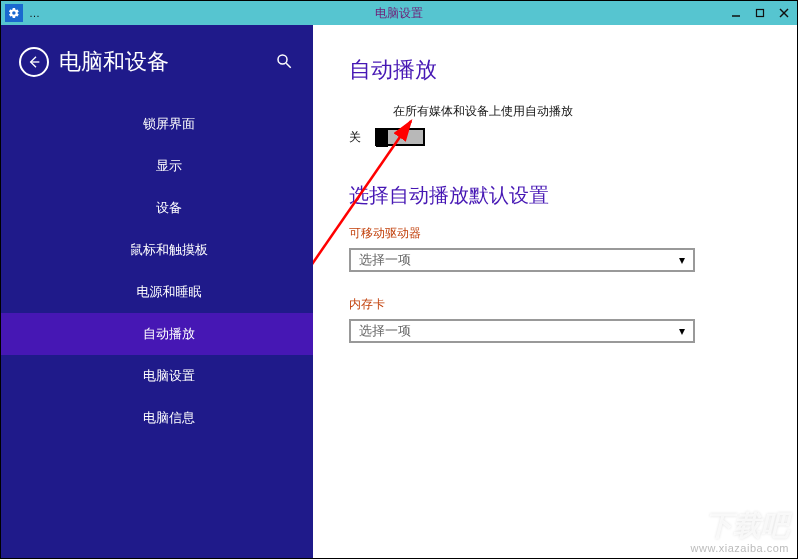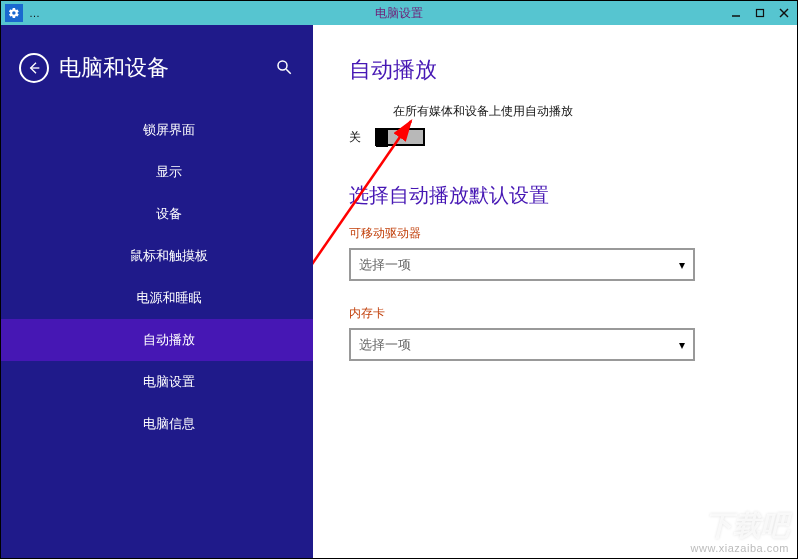--- a/index.html
+++ b/index.html
@@ -7,40 +7,40 @@
     .frame { width: 798px; height: 559px; border: 1px solid #000; position: relative; background: #fff; }
     .titlebar { height: 24px; background: #56c5d0; display: flex; align-items: center; position: relative; }
     .tb-left { display: flex; align-items: center; gap: 4px; padding-left: 4px; }
     .gear-box { width: 18px; height: 18px; background: #1a69cf; display: flex; align-items: center; justify-content: center; }
     .gear-box svg { width: 12px; height: 12px; fill: #fff; }
     .tb-app { font-size: 11px; color: #111; margin-left: 2px; }
     .tb-title { position: absolute; left: 50%; transform: translateX(-50%); font-size: 12px; color: #701a75; }
     .tb-right { position: absolute; right: 6px; display: flex; align-items: center; gap: 10px; }
     .tb-btn { width: 14px; height: 14px; display: flex; align-items: center; justify-content: center; font-size: 12px; color: #111; cursor: pointer; }
     .body { display: flex; height: calc(100% - 24px); }
-    .sidebar { width: 312px; background: #1f1a8a; color: #fff; padding-top: 28px; position: relative; }
+    .sidebar { width: 312px; background: #1f1a8a; color: #fff; padding-top: 22px; position: relative; }
     .sb-header { display: flex; align-items: center; padding: 0 18px 18px 18px; }
     .back-circle { width: 30px; height: 30px; border: 2px solid #fff; border-radius: 50%; display: flex; align-items: center; justify-content: center; cursor: pointer; flex-shrink: 0; }
     .back-circle svg { width: 16px; height: 16px; stroke: #fff; fill: none; stroke-width: 2; }
     .sb-title { font-size: 22px; font-weight: 400; margin-left: 10px; flex: 1; }
     .search-icon { width: 20px; height: 20px; cursor: pointer; }
     .search-icon svg { width: 18px; height: 18px; stroke: #fff; fill: none; stroke-width: 2; }
     .sb-list { margin-top: 8px; text-align: center; }
     .sb-item { padding: 12px 18px 12px 42px; font-size: 13px; cursor: pointer; }
     .sb-item.active { background: #4617b4; }
     .content { flex: 1; padding: 30px 36px 0 36px; position: relative; }
     .h1 { color: #4617b4; font-size: 22px; font-weight: 400; margin-bottom: 18px; }
     .desc { font-size: 12px; color: #111; margin-bottom: 8px; margin-left: 44px; }
     .toggle-row { display: flex; align-items: center; gap: 14px; margin-bottom: 36px; }
     .toggle-label { font-size: 12px; color: #111; }
     .toggle { width: 50px; height: 18px; border: 2px solid #000; position: relative; background: linear-gradient(to right, #b8b8b8 0%, #b8b8b8 100%); cursor: pointer; }
     .toggle-thumb { position: absolute; left: -1px; top: -1px; width: 12px; height: 18px; background: #000; }
     .h2 { color: #4617b4; font-size: 20px; font-weight: 400; margin-bottom: 16px; }
     .field-label { font-size: 12px; color: #c2410c; margin-bottom: 6px; }
-    .select { width: 346px; height: 33px; border: 2px solid #999; display: flex; align-items: center; justify-content: space-between; padding: 0 8px; font-size: 13px; color: #666; background: #fff; cursor: pointer; margin-bottom: 24px; }
+    .select { width: 346px; height: 24px; border: 2px solid #999; display: flex; align-items: center; justify-content: space-between; padding: 0 8px; font-size: 13px; color: #666; background: #fff; cursor: pointer; margin-bottom: 24px; }
     .select .chev { font-size: 12px; color: #000; }
     .arrow-svg { position: absolute; left: 0; top: 0; width: 100%; height: 100%; pointer-events: none; }
     .watermark { position: absolute; right: 8px; bottom: 4px; text-align: right; line-height: 1.1; }
     .wm-big { font-size: 28px; font-weight: 700; font-style: italic; color: rgba(255,255,255,0.7); text-shadow: 0 0 3px rgba(0,0,0,0.12); }
     .wm-small { font-size: 11px; color: rgba(120,120,120,0.5); letter-spacing: 0.5px; }
   </style>
 </head>
 <body>
 
 <div class="frame">

